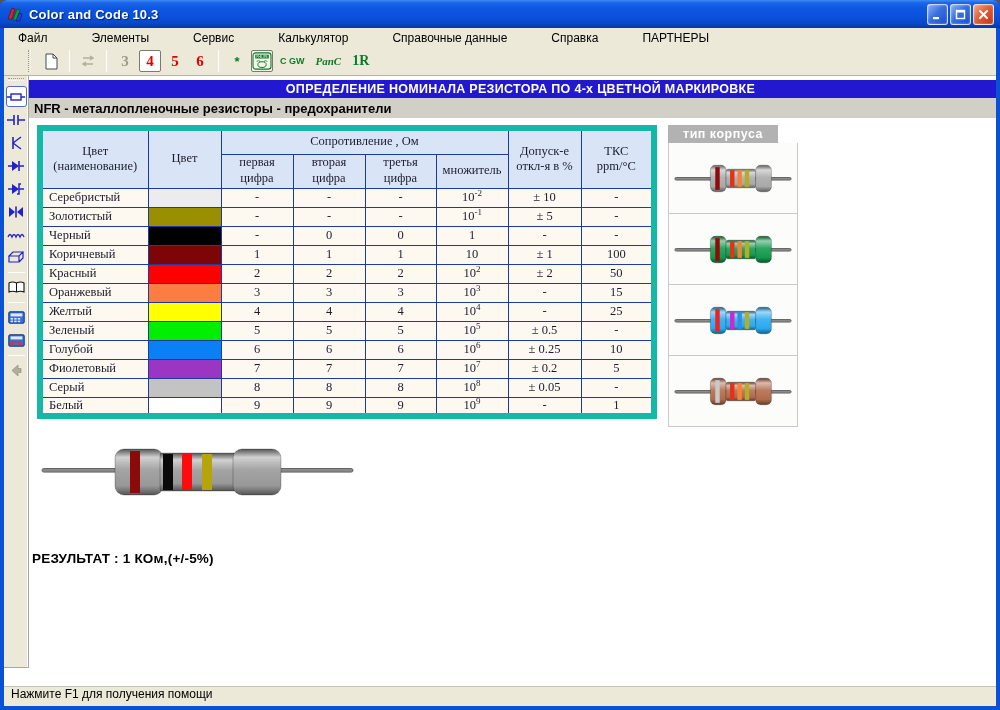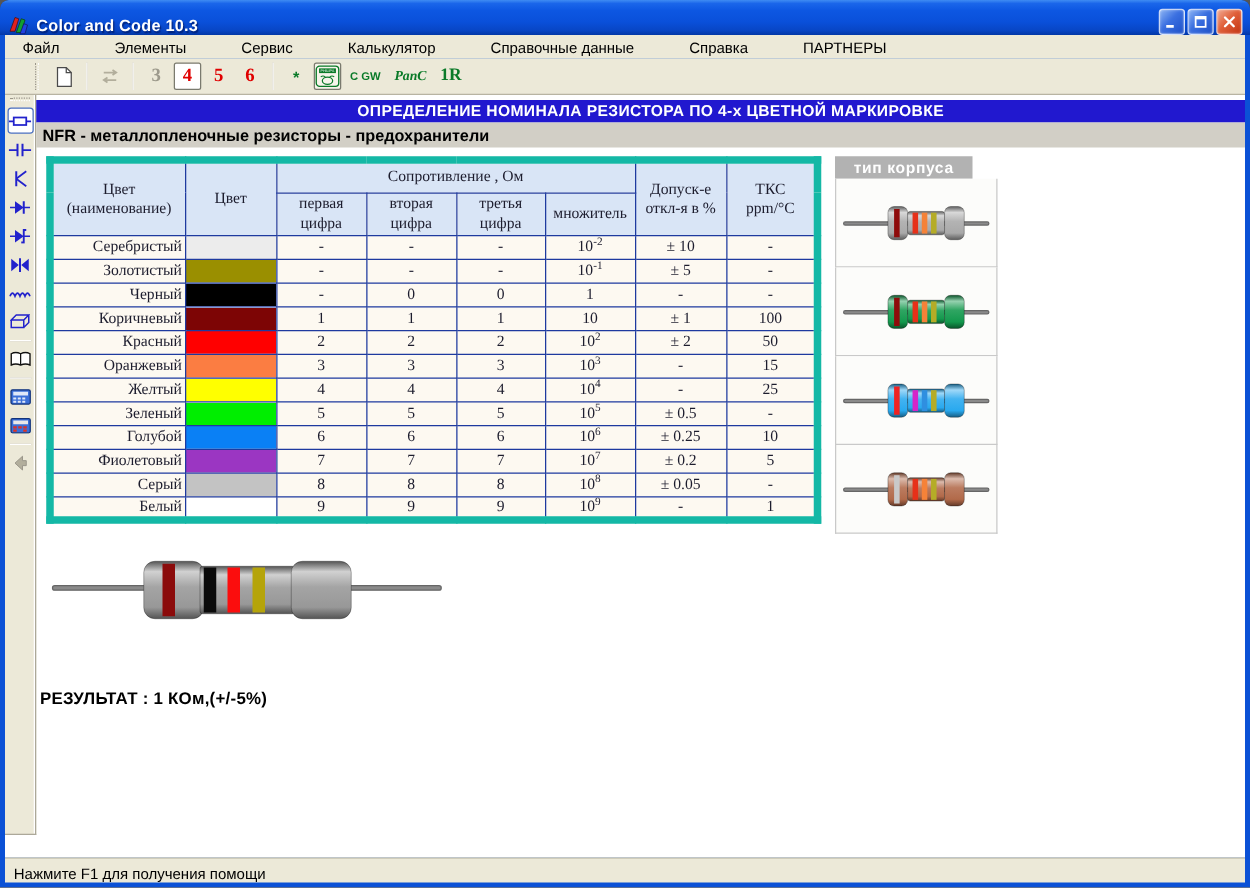--- a/index.html
+++ b/index.html
@@ -9,21 +9,21 @@
   .window{
     position:relative; width:1000px; height:710px;
     background:#0b51d6; border-radius:7px 7px 0 0; overflow:hidden;
   }
 
   
   .titlebar{
     position:absolute; left:0; top:0; width:1000px; height:28px;
     background:linear-gradient(180deg,#3f8cf3 0%,#1a66ea 10%,#0d57e2 30%,#0a50da 62%,#0846c6 86%,#0237a6 100%);
     border-radius:7px 7px 0 0;
-    display:flex; align-items:flex-end; padding:0 6px;
+    display:flex; align-items:center; padding:0 6px;
   }
   .titlebar .app-title{
     color:#fff; font-weight:bold; font-size:13px; margin-left:5px;
     text-shadow:1px 1px 1px #00227a; letter-spacing:.2px;
   }
   .win-controls{ margin-left:auto; display:flex; gap:2px; }
   .win-btn{
     width:21px; height:21px; border-radius:3px;
     border:1px solid rgba(255,255,255,.75);
     display:flex; align-items:center; justify-content:center;
@@ -87,41 +87,41 @@
 
   
   table.codes{
     position:absolute; left:33px; top:49px; width:614px; height:288px;
     border-collapse:collapse; table-layout:fixed;
     font-family:"Liberation Serif", serif; font-size:12.5px; color:#1d1d2e;
     border:6px solid #14b8a6; background:#fdf9f1;
   }
   table.codes th, table.codes td{ border:1px solid #1e3a9f; text-align:center; padding:0 2px; overflow:hidden; }
   table.codes th{ background:#d9e5f6; font-weight:normal; line-height:1.25; }
-  table.codes td.cname{ text-align:right; padding-left:6px; }
+  table.codes td.cname{ text-align:left; padding-left:6px; }
   table.codes tr.r{ height:19px; }
   sup.exp{ font-size:9px; vertical-align:super; line-height:0; }
 
   
   .case-panel{ position:absolute; left:664px; top:49px; width:110px; }
   .case-panel .cp-title{
     height:18px; background:#b2b2b2; color:#fff; font-weight:bold; font-size:12.5px;
     display:flex; align-items:center; justify-content:center; letter-spacing:.5px;
   }
   .case-cell{ width:130px; height:71px; background:#fcfcfa; border:1px solid #c9c9c9; border-top:none; display:flex; align-items:center; justify-content:center; }
 
   
   .big-resistor{ position:absolute; left:36px; top:367px; width:315px; height:57px; }
   .result-line{ position:absolute; left:28px; top:475px; font-weight:bold; font-size:13.5px; color:#000; letter-spacing:.2px; }
 
   
   .statusbar{
     position:absolute; left:4px; top:686px; width:992px; height:20px;
     background:#ece9d8; border-top:1px solid #c5c2b0;
-    display:flex; align-items:flex-end; padding-left:7px; font-size:12px; color:#000;
+    display:flex; align-items:flex-start; padding-left:7px; font-size:12px; color:#000;
   }
 </style>
 </head>
 <body>
 
 <div class="window">
 
   <div class="titlebar">
     <svg width="18" height="16" viewBox="0 0 18 16">
       <path d="M2 13 L6 2 L9 3 L6 13 Z" fill="#e02020" stroke="#401010" stroke-width="0.6"></path>

